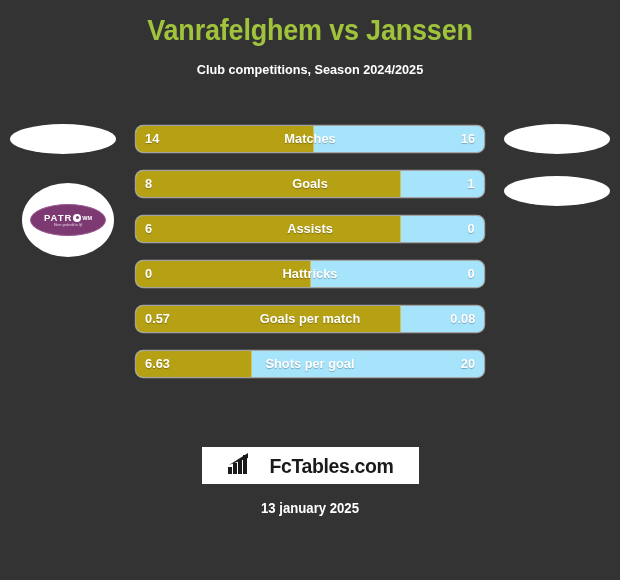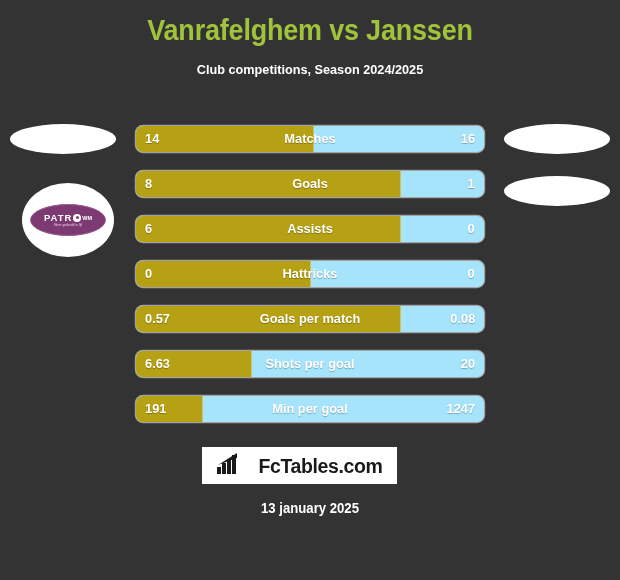--- a/index.html
+++ b/index.html
@@ -148,21 +148,21 @@
     right: 0;
     text-align: center;
     transform-origin: center center;
   }
 
   
   .footer-logo {
     position: absolute;
     left: 202px;
     top: 447px;
-    width: 195px;
+    width: 217px;
     height: 37px;
     background: #ffffff;
     display: flex;
     align-items: center;
     justify-content: center;
     gap: 19px;
   }
   .footer-logo-text {
     color: #1a1a1a;
     font-size: 19.5px;
@@ -240,26 +240,20 @@
     <span class="stat-right">0.08</span>
   </div>
 
   <div class="stat-row">
     <div class="stat-fill" style="width: 33%;"></div>
     <span class="stat-left">6.63</span>
     <span class="stat-label">Shots per goal</span>
     <span class="stat-right">20</span>
   </div>
 
-  <div class="stat-row">
-    <div class="stat-fill" style="width: 19%;"></div>
-    <span class="stat-left">191</span>
-    <span class="stat-label">Min per goal</span>
-    <span class="stat-right">1247</span>
-  </div>
 
 </div>
 
 <div class="footer-logo">
   <span>
     <svg width="23" height="21" viewBox="0 0 23 21">
       <rect x="0" y="14" width="4" height="7" fill="#1a1a1a"></rect>
       <rect x="5" y="10" width="4" height="11" fill="#1a1a1a"></rect>
       <rect x="10" y="6" width="4" height="15" fill="#1a1a1a"></rect>
       <rect x="15" y="2" width="4" height="19" fill="#1a1a1a"></rect>

